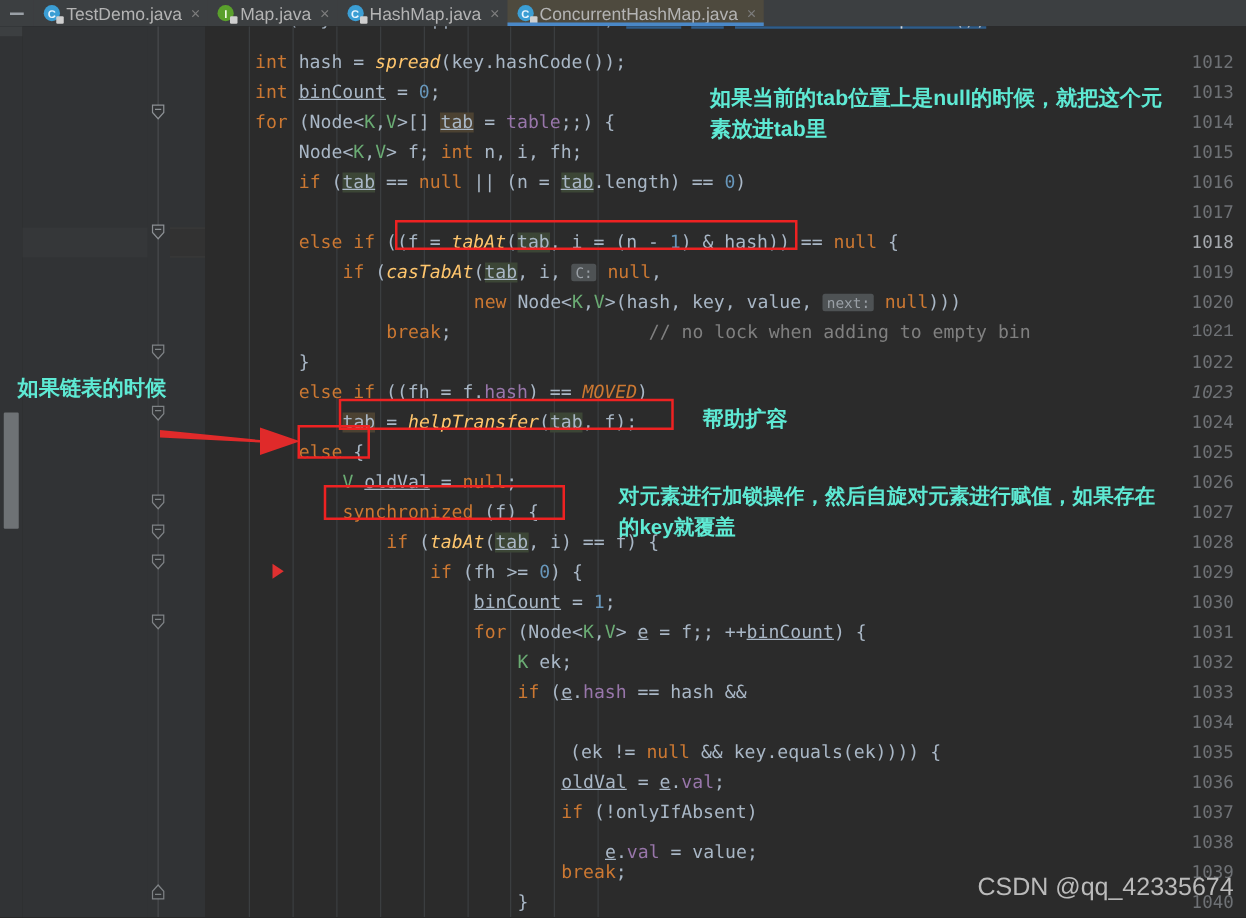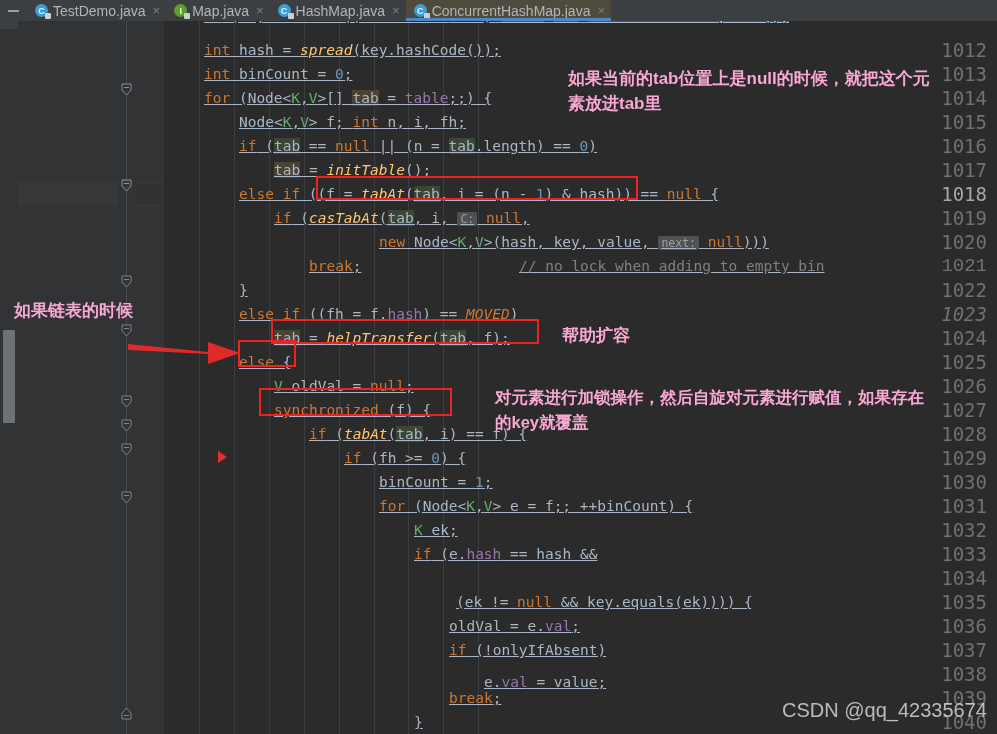--- a/index.html
+++ b/index.html
@@ -105,41 +105,40 @@
     position: absolute; left: 164px; top: 0; right: 0; height: 713px;
     background: #2b2b2b;
   }
 
   
   .row { position: absolute; left: 0; right: 0; height: 24px; }
   .lineno {
     position: absolute; right: 10px; top: 0;
     height: 24px; line-height: 24px;
     font-family: "DejaVu Sans Mono", monospace;
-    font-size: 19px; color: #6e7175;
+    font-size: 14px; color: #6e7175;
     text-align: left;
   }
   .lineno.cur { color: #a4a8ad; }
   .hl-row {
     position: absolute; left: 136px; right: 0; height: 24px;
     background: #323232;
     border-top: 1px solid #3a3a3a;
     border-bottom: 1px solid #3a3a3a;
   }
   .gut-hl {
     position: absolute; left: 18px; width: 118px; height: 24px;
     background: #353739;
   }
   .code {
     position: absolute; left: 0; top: 0;
     height: 24px; line-height: 24px;
     font-family: "DejaVu Sans Mono", "Liberation Mono", monospace;
     font-size: 14.5px; color: #a9b7c6;
     white-space: pre;
-    text-decoration: underline;
   }
 
   
   .kw   { color: #cc7832; }
   .kw2  { color: #cc7832; font-style: italic; }
   .num  { color: #6897bb; }
   .cmt  { color: #808080; }
   .fn   { color: #ffc66d; font-style: italic; }
   .typ  { color: #6aab73; }
   .fld  { color: #9876aa; }
@@ -168,21 +167,21 @@
   .fold-glyph svg { display: block; }
 
   
   .ann-box {
     position: absolute;
     border: 2px solid #ee2222;
     pointer-events: none;
   }
   .ann-text {
     position: absolute;
-    color: #f9a8d4;
+    color: #5eead4;
     font-family: "Liberation Sans", sans-serif;
     font-size: 17px;
     font-weight: bold;
     line-height: 25px;
     white-space: pre-wrap;
   }
   .ann-text.small { font-size: 16.5px; }
   .arrow { position: absolute; }
   .tri-marker {
     position: absolute;
@@ -332,23 +331,20 @@
         <div class="code" style="left:40px;"><span class="kw">int</span> <span class="und">binCount</span> = <span class="num">0</span>;</div>
       </div>
       <div class="row" style="top:65px;">
         <div class="code" style="left:40px;"><span class="kw">for</span> (Node&lt;<span class="typ">K</span>,<span class="typ">V</span>&gt;[] <span class="und tabw">tab</span> = <span class="fld">table</span>;;) {</div>
       </div>
       <div class="row" style="top:89px;">
         <div class="code" style="left:75px;">Node&lt;<span class="typ">K</span>,<span class="typ">V</span>&gt; f; <span class="kw">int</span> n, i, fh;</div>
       </div>
       <div class="row" style="top:113px;">
         <div class="code" style="left:75px;"><span class="kw">if</span> (<span class="und tabv">tab</span> == <span class="kw">null</span> || (n = <span class="und tabv">tab</span>.<span class="idn">length</span>) == <span class="num">0</span>)</div>
-      </div>
-      <div class="row" style="top:137px;">
-        <div class="code" style="left:110px;"><span class="und tabw">tab</span> = <span class="fn">initTable</span>();</div>
       </div>
       <div class="row" style="top:161px;text-align:right;">
         <div class="code" style="left:75px;"><span class="kw">else if</span> ((f = <span class="fn">tabAt</span>(<span class="und tabv">tab</span>, i = (n - <span class="num">1</span>) &amp; hash)) == <span class="kw">null</span> {</div>
       </div>
       <div class="row" style="top:185px;">
         <div class="code" style="left:110px;"><span class="kw">if</span> (<span class="fn">casTabAt</span>(<span class="und tabv">tab</span>, i, <span class="hintbox">C:</span> <span class="kw">null</span>,</div>
       </div>
       <div class="row" style="top:209px;">
         <div class="code" style="left:215px;"><span class="kw">new</span> Node&lt;<span class="typ">K</span>,<span class="typ">V</span>&gt;(hash, key, value, <span class="hintbox">next:</span> <span class="kw">null</span>)))</div>
       </div>

